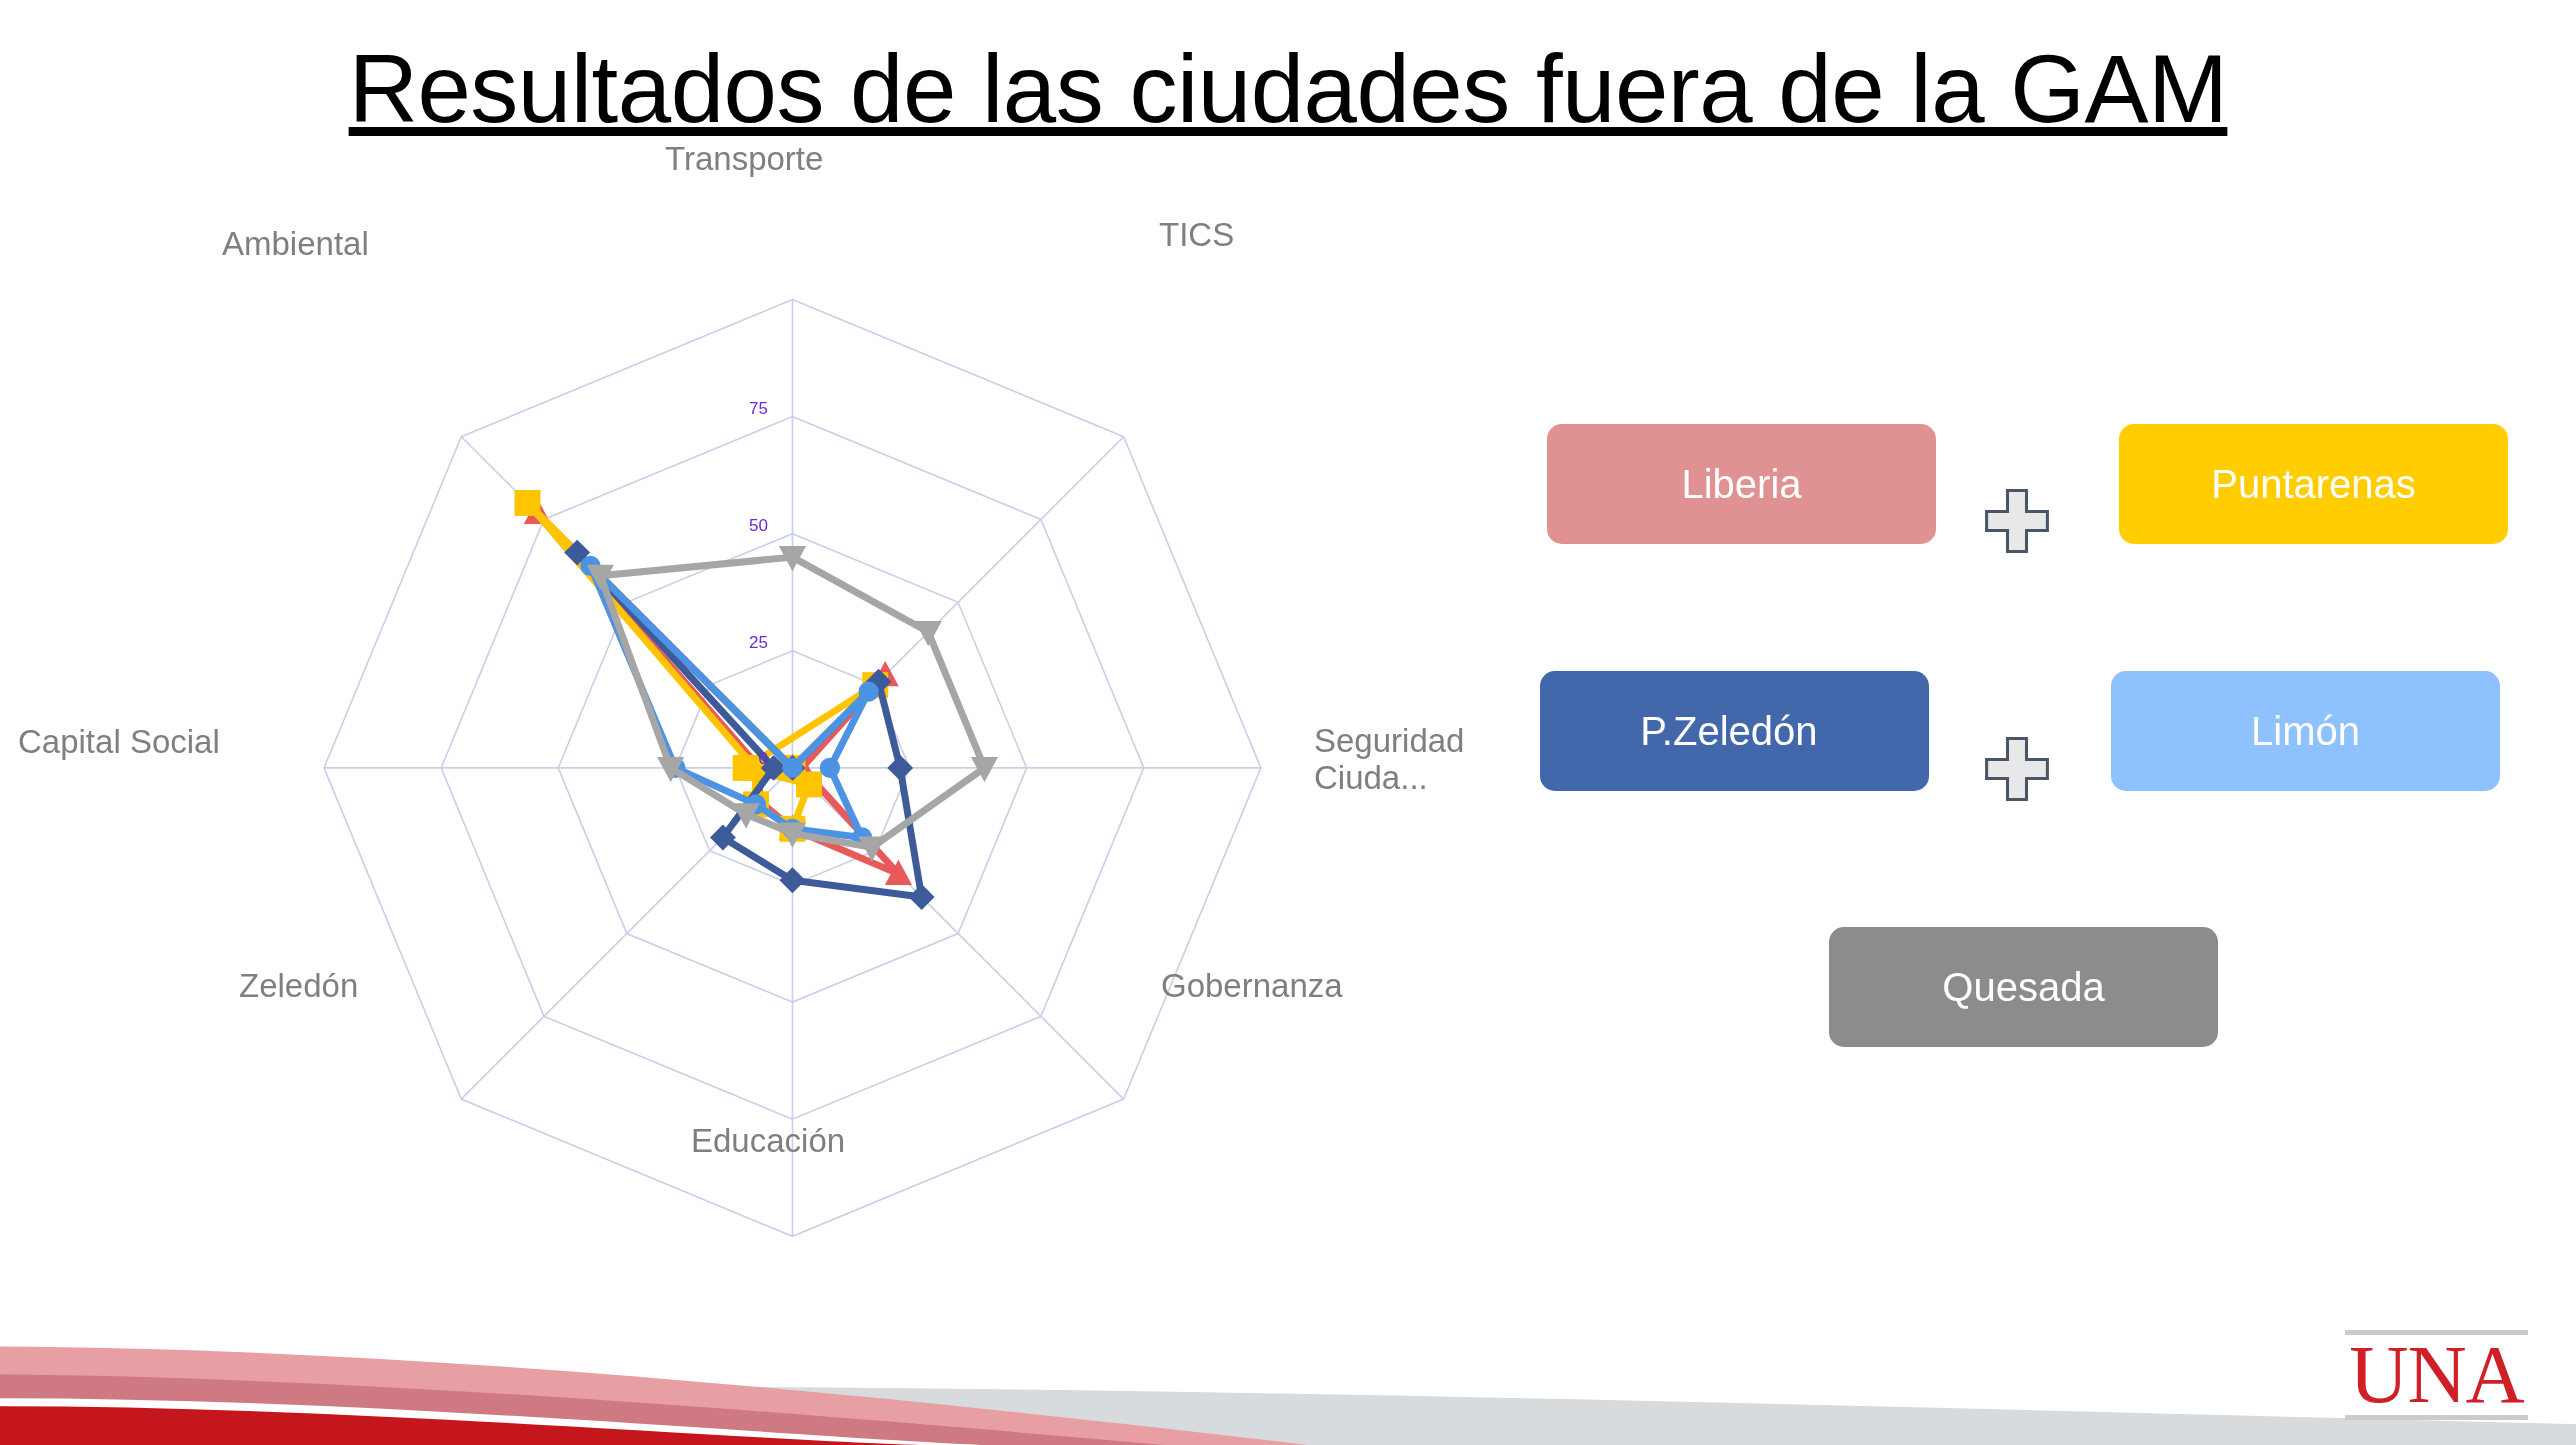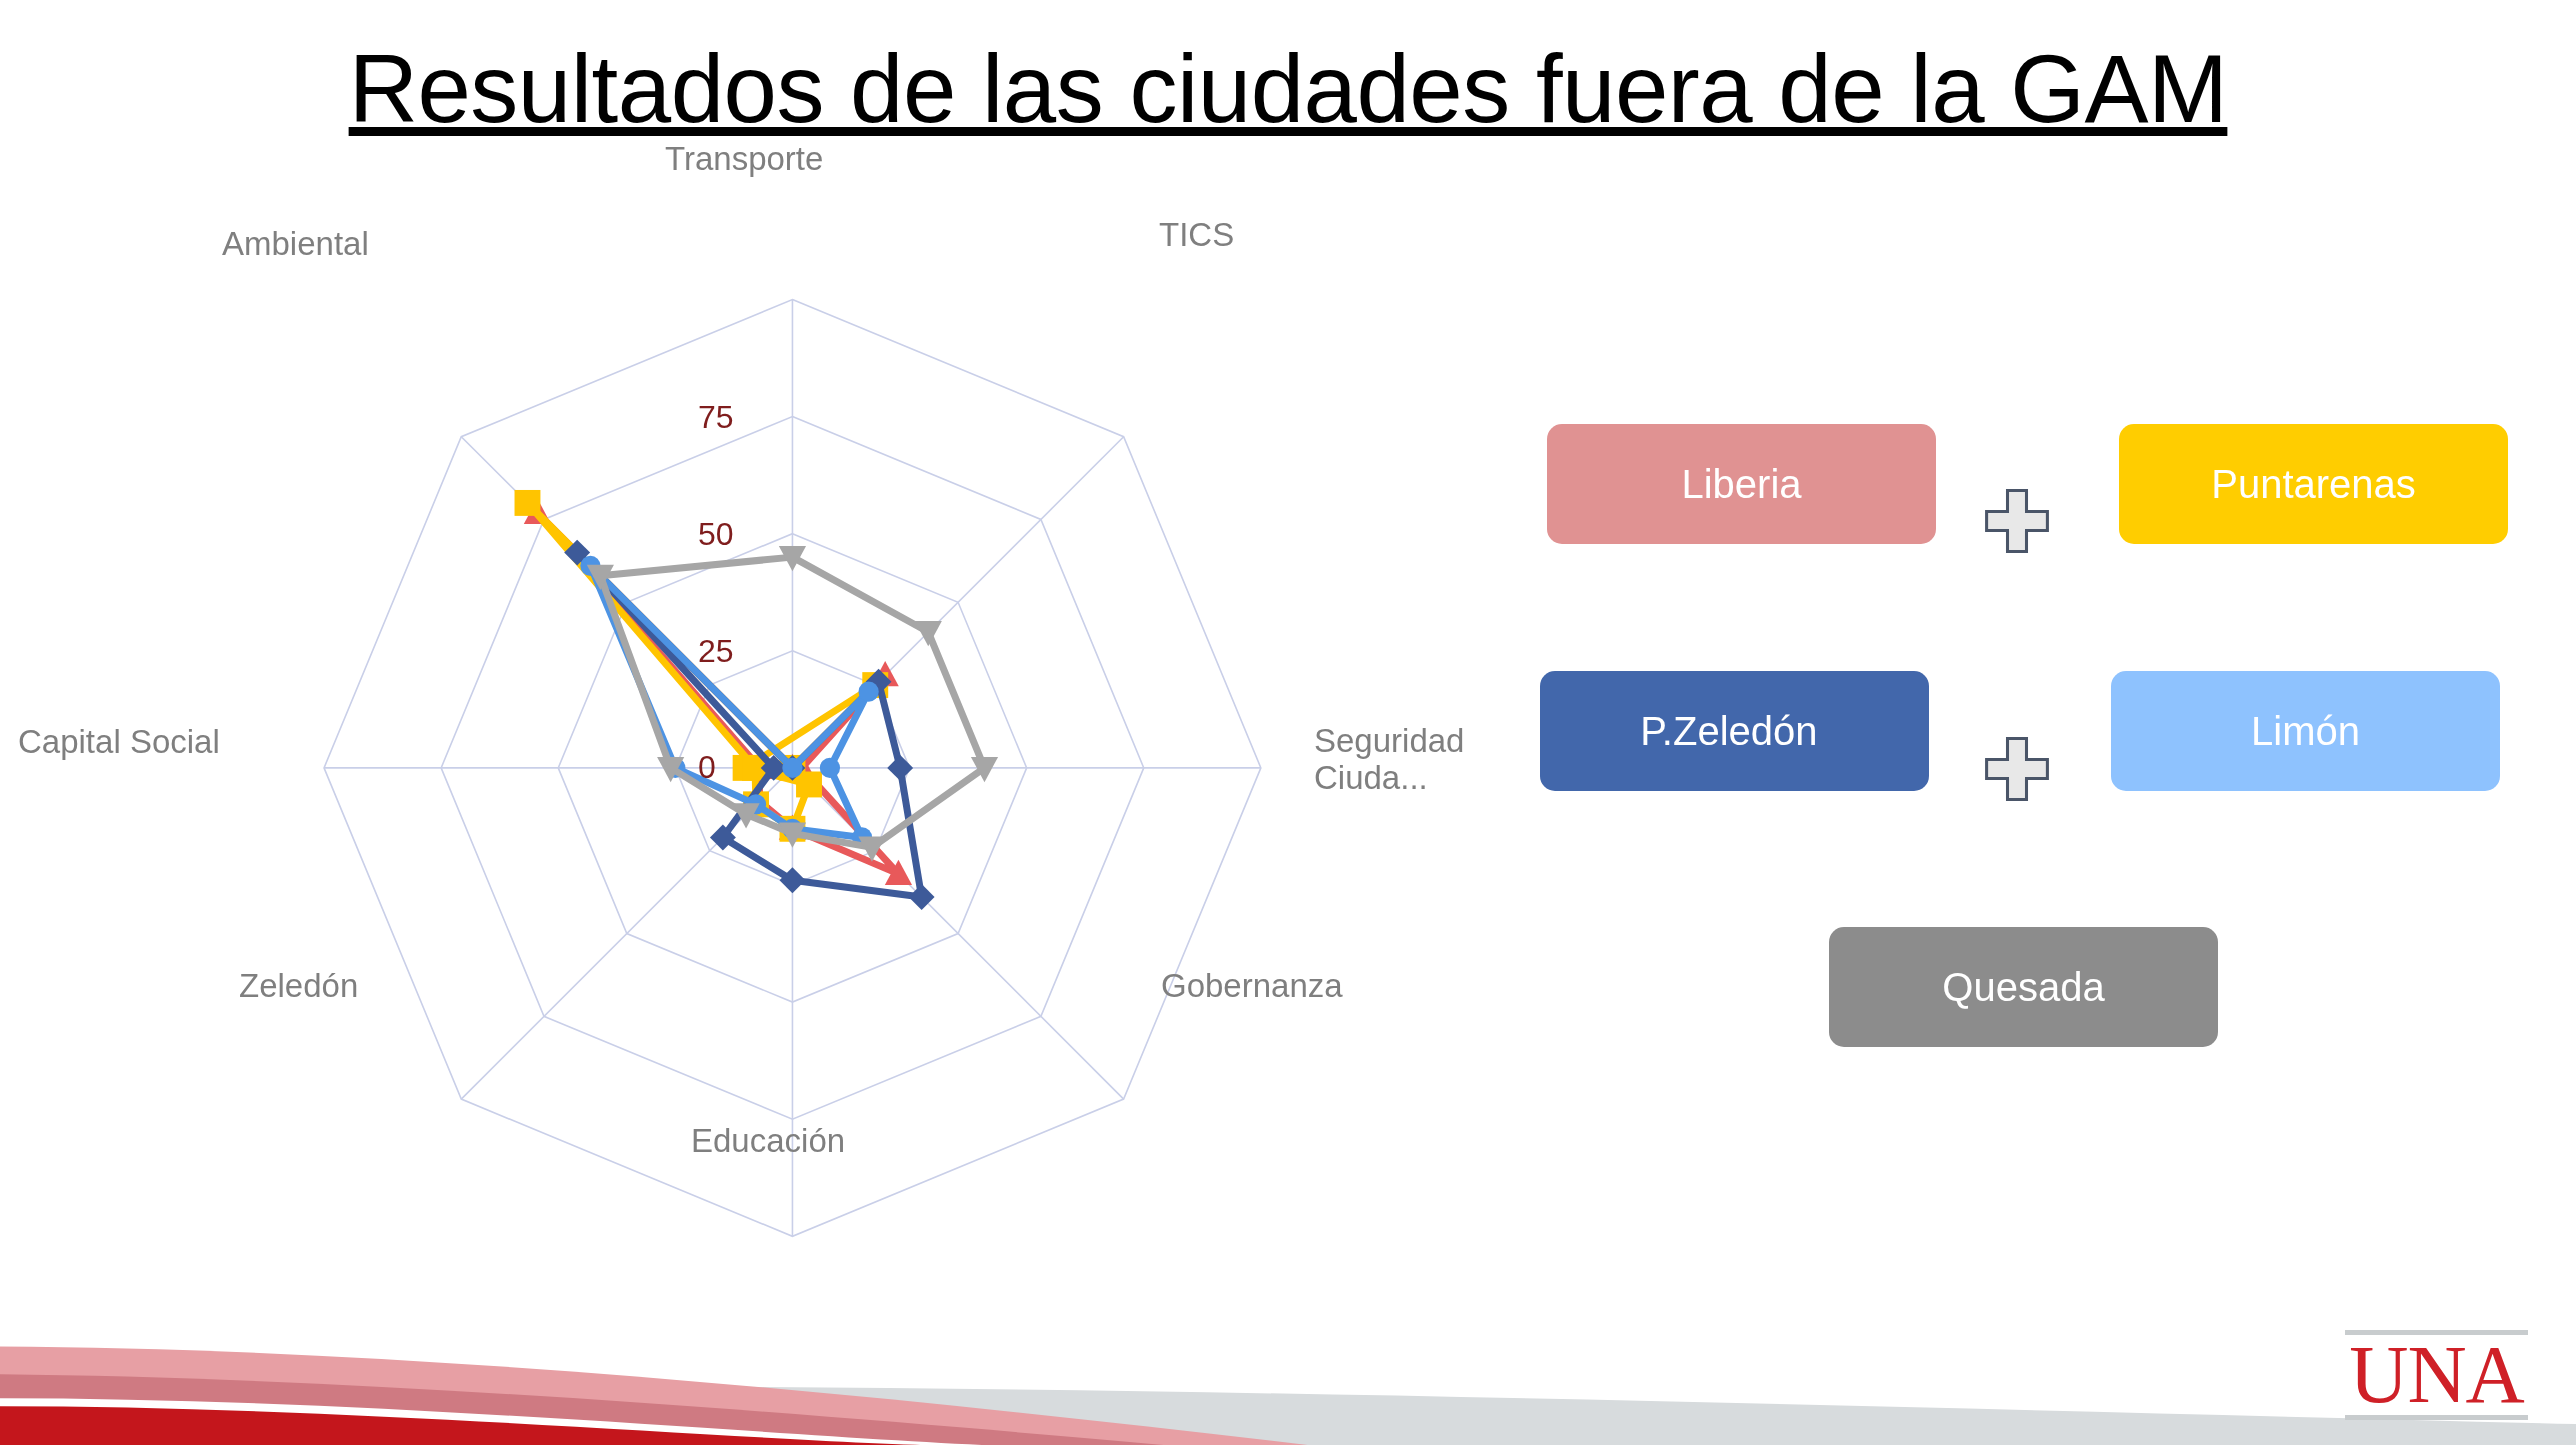--- a/index.html
+++ b/index.html
@@ -33,24 +33,24 @@
   .axis-label{
     position:absolute;
     color:#7f7f7f;
     font-size:33px;
     font-family:"Liberation Sans", sans-serif;
     white-space:nowrap;
     line-height:1.18;
   }
   .tick-label{
     position:absolute;
-    color:#7f1d1d;
-    font-size:32px;
-    font-family:"Liberation Sans", sans-serif;
-    text-align:left;
+    color:#6d28d9;
+    font-size:17px;
+    font-family:"Liberation Sans", sans-serif;
+    text-align:right;
   }
 
   
   .legend-card{
     position:absolute;
     border-radius:15px;
     display:flex;align-items:center;justify-content:center;
     color:#ffffff;
     font-size:40px;
     font-family:"Liberation Sans", sans-serif;

